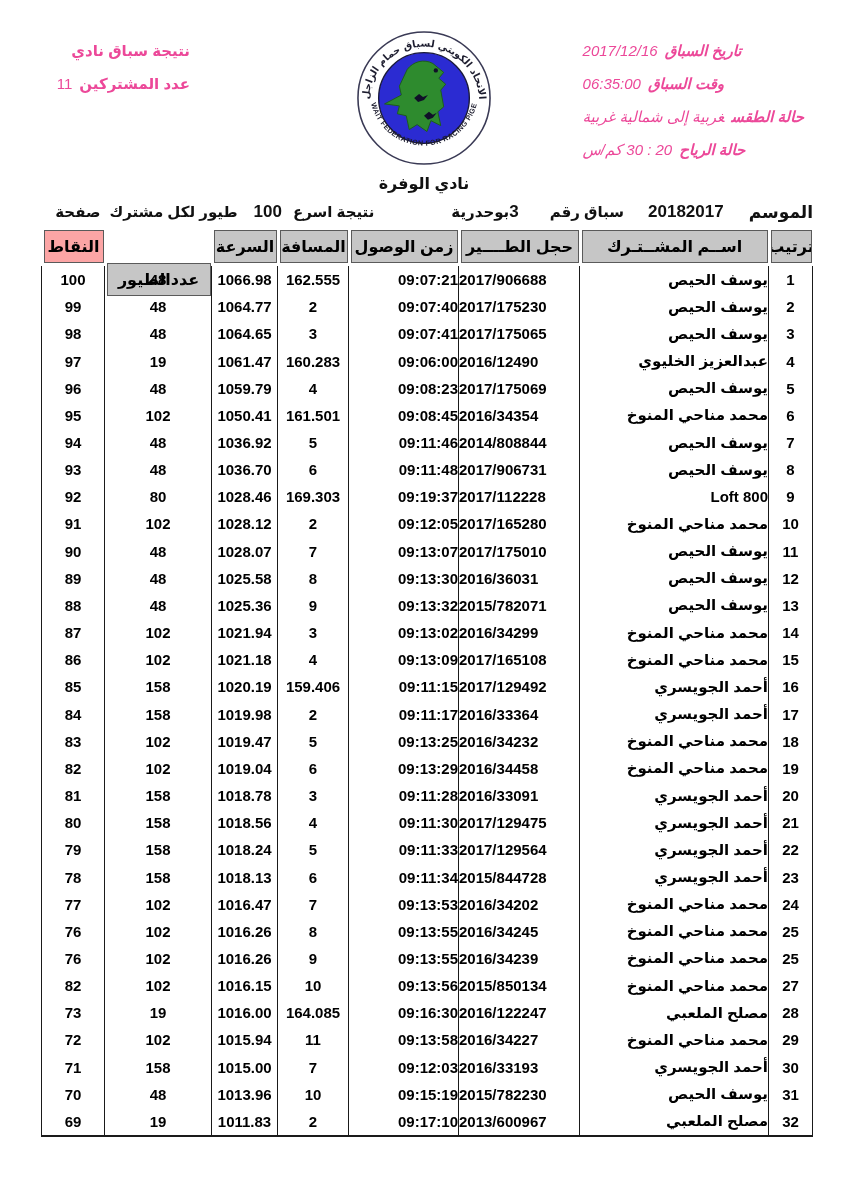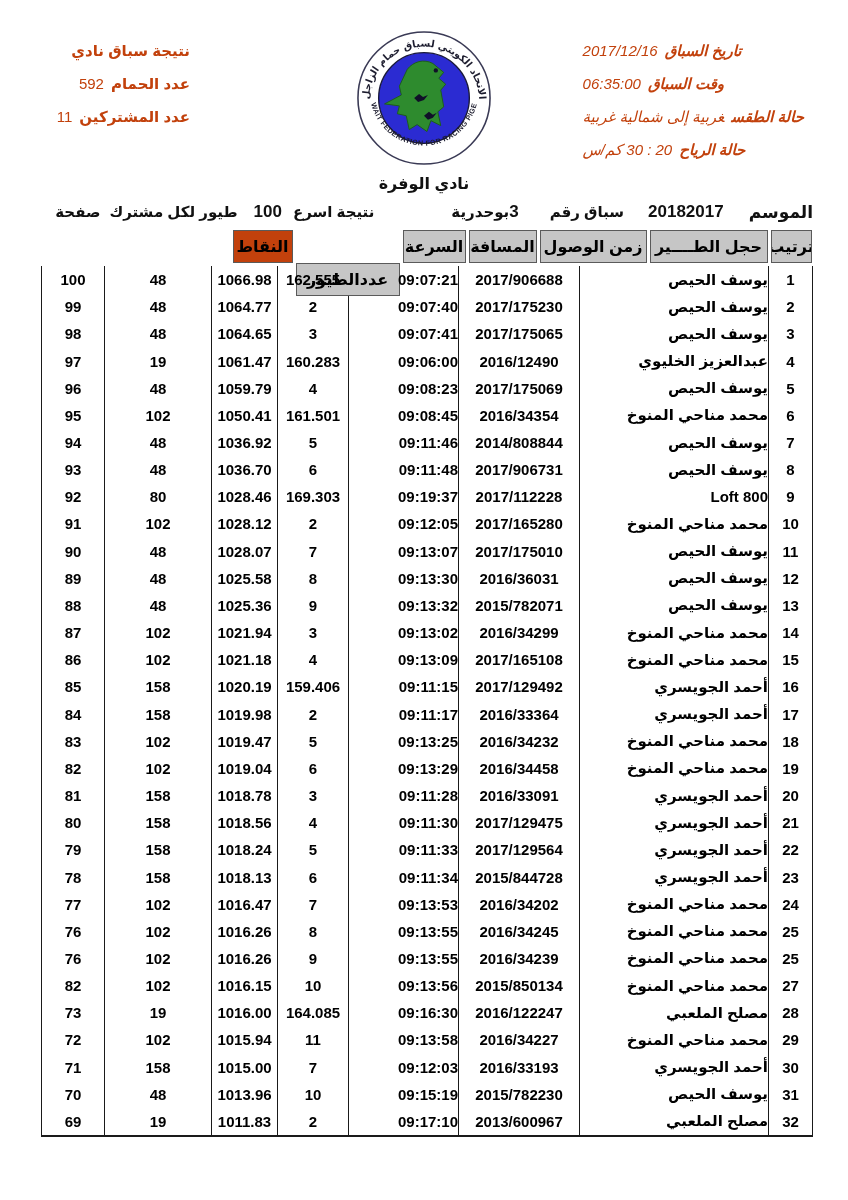--- a/index.html
+++ b/index.html
@@ -2,21 +2,21 @@
 <html lang="ar" dir="rtl"><head>
 <meta charset="utf-8">
 <style>
   html,body{margin:0;padding:0;}
   body{
     width:848px;height:1200px;position:relative;background:#ffffff;
     font-family:"Liberation Sans","DejaVu Sans",sans-serif;
     overflow:hidden;direction:rtl;
   }
   
-  .info-block{position:absolute;top:34px;line-height:33px;font-size:15px;color:#c2410c;white-space:nowrap;}
+  .info-block{position:absolute;top:34px;line-height:33px;font-size:15px;color:#ec4899;white-space:nowrap;}
   .info-left{left:35px;width:155px;text-align:right;}
   .info-right{right:44px;text-align:left;font-style:italic;}
   .lbl{font-weight:bold;margin-left:7px;}
   .val{font-weight:normal;}
   .b{font-weight:bold;}
 
   
   .logo-wrap{position:absolute;left:355px;top:28px;width:138px;height:140px;}
 
   
@@ -36,32 +36,29 @@
     font-size:16px;font-weight:bold;color:#000;overflow:hidden;white-space:nowrap;}
   table.results{border-collapse:collapse;table-layout:fixed;width:772px;margin-top:3px;direction:rtl;}
   table.results td{
     height:27.16px;padding:0;border-left:1px solid #1a1a1a;border-right:1px solid #1a1a1a;
     font-size:15px;font-weight:bold;color:#000;white-space:nowrap;overflow:hidden;
     vertical-align:middle;
   }
   table.results tr:last-child td{border-bottom:2px solid #1a1a1a;}
   td.c{text-align:center;}
   td.r-name{text-align:right;padding-right:12px;}
-  td.r-ring{text-align:center;padding-right:10px;}
+  td.r-ring{text-align:left;padding-right:10px;}
   td.r-time{text-align:right;padding-right:8px;}
   .ltrnum{direction:ltr;unicode-bidi:embed;}
 </style>
 </head>
 <body>
 
 <div class="info-block info-left">
   <div><span class="b">نتيجة سباق نادي</span></div>
-  <div>
-    <span class="lbl">عدد الحمام</span><span class="val">592</span>
-  </div>
   <div>
     <span class="lbl">عدد المشتركين</span><span class="val">11</span>
   </div>
 </div>
 
 <div class="info-block info-right">
   <div>
     <span class="lbl">تاريخ السباق</span><span class="val">2017/12/16</span>
   </div>
   <div>
@@ -106,37 +103,40 @@
     <span class="big" style="margin-right: 11px;">100</span>
     <span style="margin-right: 16px;">طيور لكل مشترك</span>
     <span style="margin-right: 9px;">صفحة</span>
   </div>
 
 <div class="tbl-area">
   <div class="thead-row" id="theadRow">
       <div class="hcol" style="width: 44px;">
         <div class="hcell" style="background: rgb(198, 198, 198);">ترتيب</div>
       </div>
+      <div class="hcol" style="width: 189px;">
+        <div class="hcell" style="background: rgb(198, 198, 198);">اســم المشــتـرك</div>
+      </div>
       <div class="hcol" style="width: 121px;">
         <div class="hcell" style="background: rgb(198, 198, 198);">حجل الطــــير</div>
       </div>
       <div class="hcol" style="width: 110px;">
         <div class="hcell" style="background: rgb(198, 198, 198);">زمن الوصول</div>
       </div>
       <div class="hcol" style="width: 71px;">
         <div class="hcell" style="background: rgb(198, 198, 198);">المسافة</div>
       </div>
       <div class="hcol" style="width: 66px;">
         <div class="hcell" style="background: rgb(198, 198, 198);">السرعة</div>
       </div>
       <div class="hcol" style="width: 107px; margin-top: 33px;">
         <div class="hcell" style="background: rgb(198, 198, 198);">عددالطيور</div>
       </div>
       <div class="hcol" style="width: 63px;">
-        <div class="hcell" style="background: #c2410c;">النقاط</div>
+        <div class="hcell" style="background: #fca5a5;">النقاط</div>
       </div>
     </div>
   <table class="results">
     <colgroup id="cols">
         <col style="width: 44px;">
         <col style="width: 189px;">
         <col style="width: 121px;">
         <col style="width: 110px;">
         <col style="width: 71px;">
         <col style="width: 66px;">

